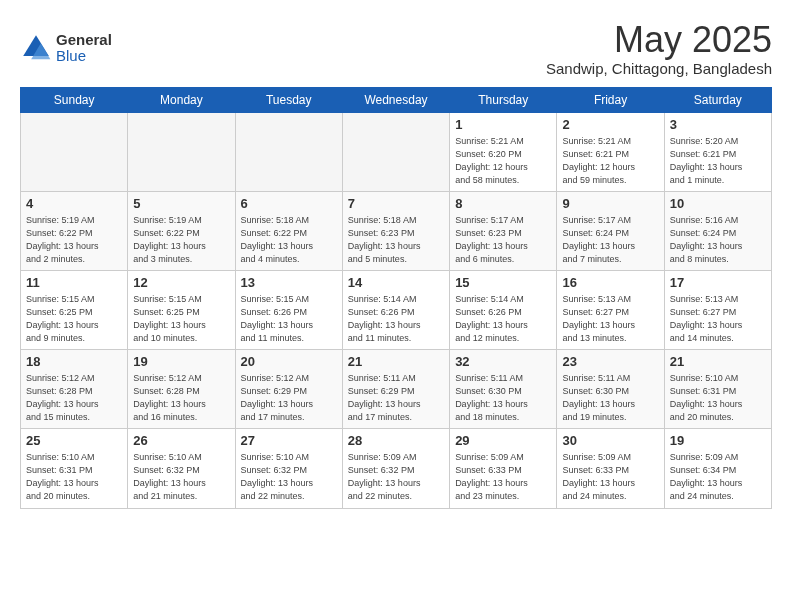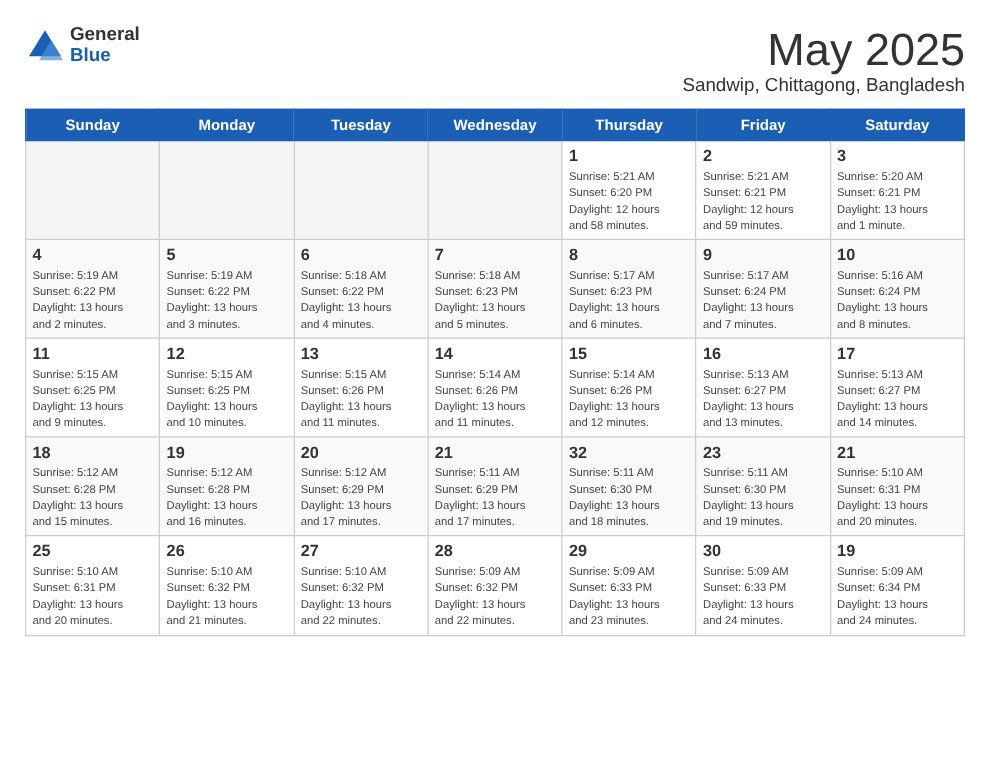--- a/index.html
+++ b/index.html
@@ -6,41 +6,41 @@
     body {
       font-family: Arial, sans-serif;
       background: #fff;
       width: 792px;
       min-height: 612px;
       padding: 20px;
     }
     .header-area {
       display: flex;
       justify-content: space-between;
-      align-items: flex-start;
+      align-items: center;
       margin-bottom: 10px;
     }
     .logo {
       display: flex;
       align-items: center;
       gap: 4px;
     }
     .logo-text {
       display: flex;
       flex-direction: column;
       line-height: 1.1;
     }
     .logo-general {
       font-size: 15px;
       font-weight: bold;
       color: #333;
     }
     .logo-blue {
       font-size: 15px;
-      font-weight: bold;
+      font-weight: normal;
       color: #1a5fb4;
     }
     .logo-icon {
       width: 32px;
       height: 32px;
     }
     .title-area {
       text-align: right;
     }
     .month-title {
@@ -58,21 +58,21 @@
       width: 100%;
       border-collapse: collapse;
       font-size: 10px;
     }
     .calendar th {
       background: #1a5fb4;
       color: #fff;
       text-align: center;
       padding: 5px 4px;
       font-size: 12px;
-      font-weight: bold;
+      font-weight: normal;
       border: 1px solid #1a5fb4;
     }
     .calendar td {
       border: 1px solid #ccc;
       vertical-align: top;
       padding: 4px 5px;
       width: 14.28%;
       min-height: 80px;
       background: #fff;
     }

